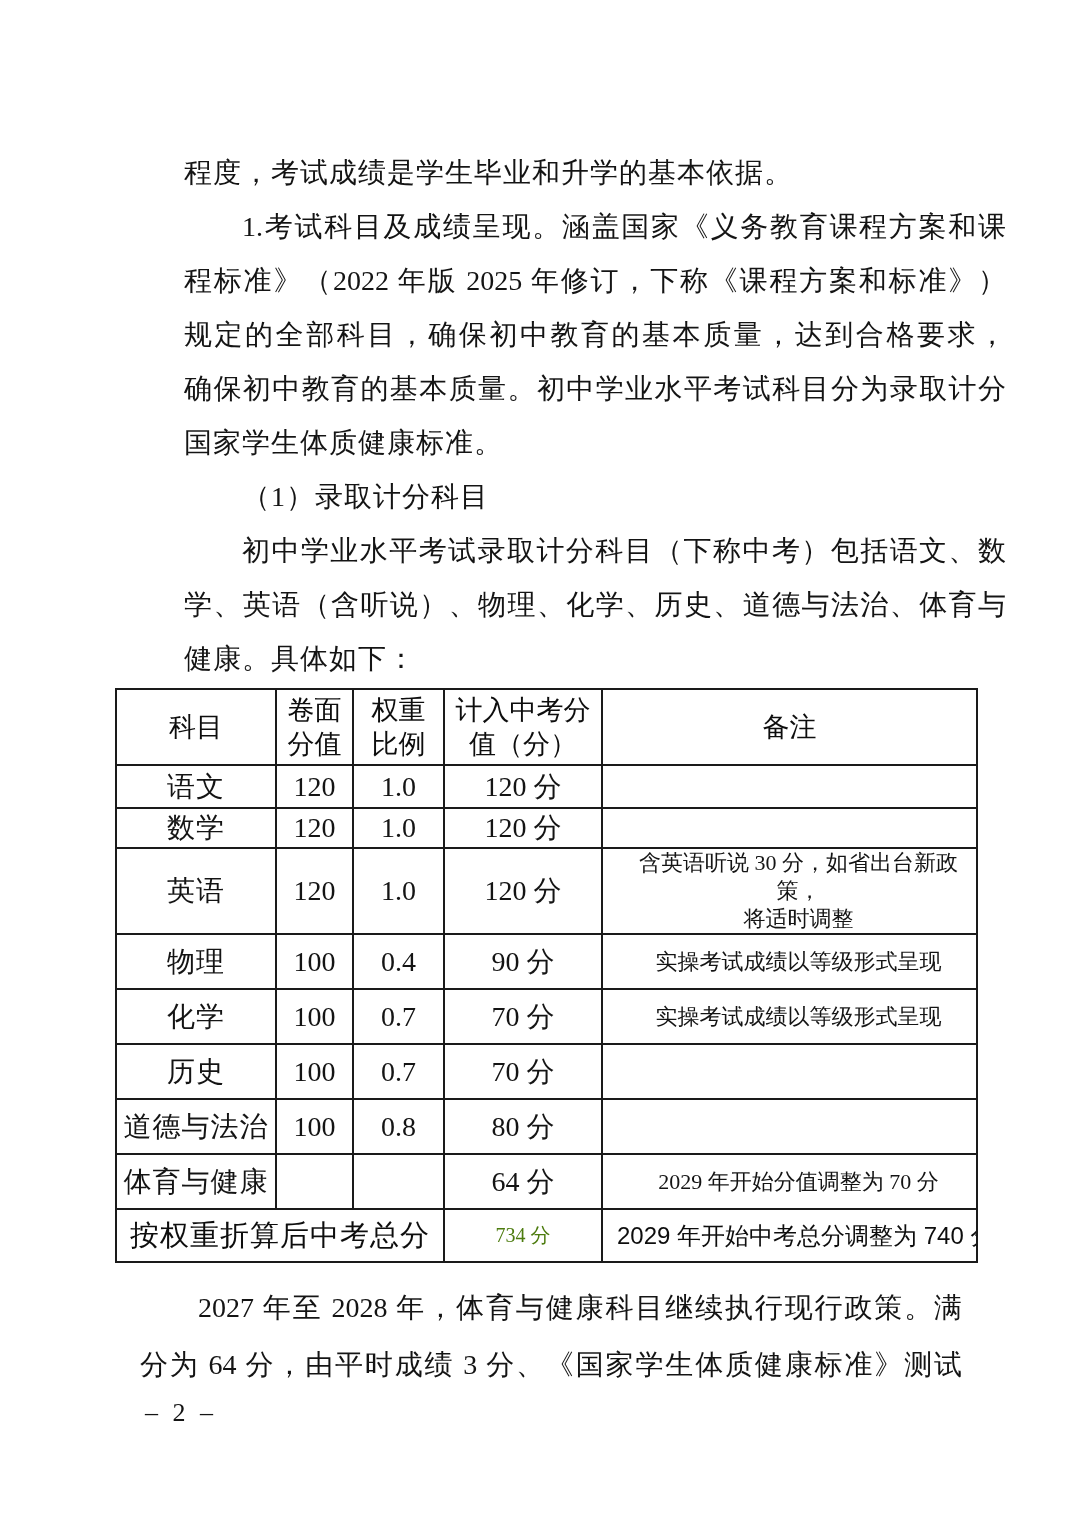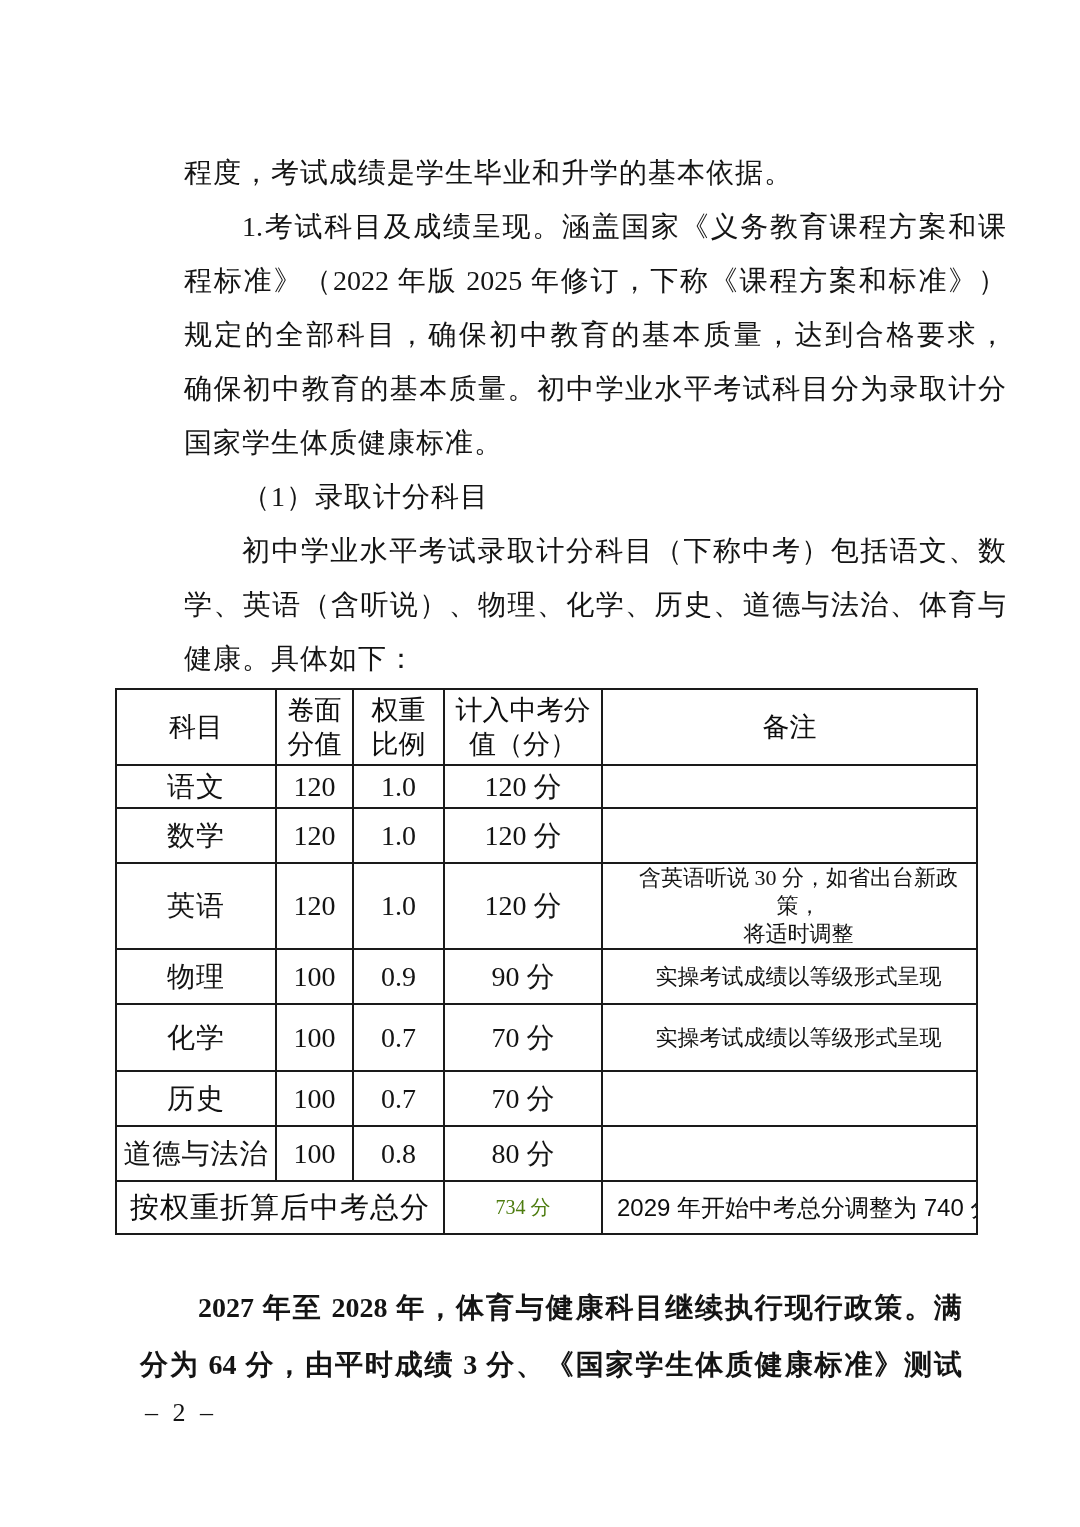--- a/index.html
+++ b/index.html
@@ -100,21 +100,21 @@
     white-space: nowrap;
   }
 
   
   .footer-text {
     position: absolute;
     left: 140px;
     top: 1279px;
     width: 822px;
   }
-  .footer-text .line { height: 57px; line-height: 57px; font-weight: bold; }
+  .footer-text .line { height: 57px; line-height: 57px; }
 
   .page-number {
     position: absolute;
     left: 145px;
     top: 1398px;
     font-size: 26px;
     letter-spacing: 4px;
     color: #141414;
   }
 </style>
@@ -165,62 +165,69 @@
             <div class="hline">备注</div>
           </th>
     </tr>
     <tr style="height:43px">
       <td class="subject">语文</td>
       <td class="num">120</td>
       <td class="num">1.0</td>
       <td class="score">120 分</td>
       <td class="remark"></td>
     </tr>
-    <tr style="height:55px">
+    <tr style="height:40px">
       <td class="subject">数学</td>
       <td class="num">120</td>
       <td class="num">1.0</td>
       <td class="score">120 分</td>
       <td class="remark"></td>
     </tr>
     <tr style="height:62px">
       <td class="subject">英语</td>
       <td class="num">120</td>
       <td class="num">1.0</td>
       <td class="score">120 分</td>
       <td class="remark">含英语听说 30 分，如省出台新政策，
 将适时调整</td>
     </tr>
     <tr style="height:55px">
       <td class="subject">物理</td>
       <td class="num">100</td>
-      <td class="num">0.9</td>
+      <td class="num">0.4</td>
       <td class="score">90 分</td>
       <td class="remark">实操考试成绩以等级形式呈现</td>
     </tr>
-    <tr style="height:67px">
+    <tr style="height:55px">
       <td class="subject">化学</td>
       <td class="num">100</td>
       <td class="num">0.7</td>
       <td class="score">70 分</td>
       <td class="remark">实操考试成绩以等级形式呈现</td>
     </tr>
     <tr style="height:55px">
       <td class="subject">历史</td>
       <td class="num">100</td>
       <td class="num">0.7</td>
       <td class="score">70 分</td>
       <td class="remark"></td>
     </tr>
     <tr style="height:55px">
       <td class="subject">道德与法治</td>
       <td class="num">100</td>
       <td class="num">0.8</td>
       <td class="score">80 分</td>
       <td class="remark"></td>
+    </tr>
+    <tr style="height:55px">
+      <td class="subject">体育与健康</td>
+      <td class="num"></td>
+      <td class="num"></td>
+      <td class="score">64 分</td>
+      <td class="remark">2029 年开始分值调整为 70 分</td>
     </tr>
     <tr style="height:53px">
       <td class="total-label" colspan="3">按权重折算后中考总分</td>
       <td class="total-score">734 分</td>
       <td class="total-remark">2029 年开始中考总分调整为 740 分</td>
     </tr>
   </tbody>
     </table>
 
   <div class="footer-text">

